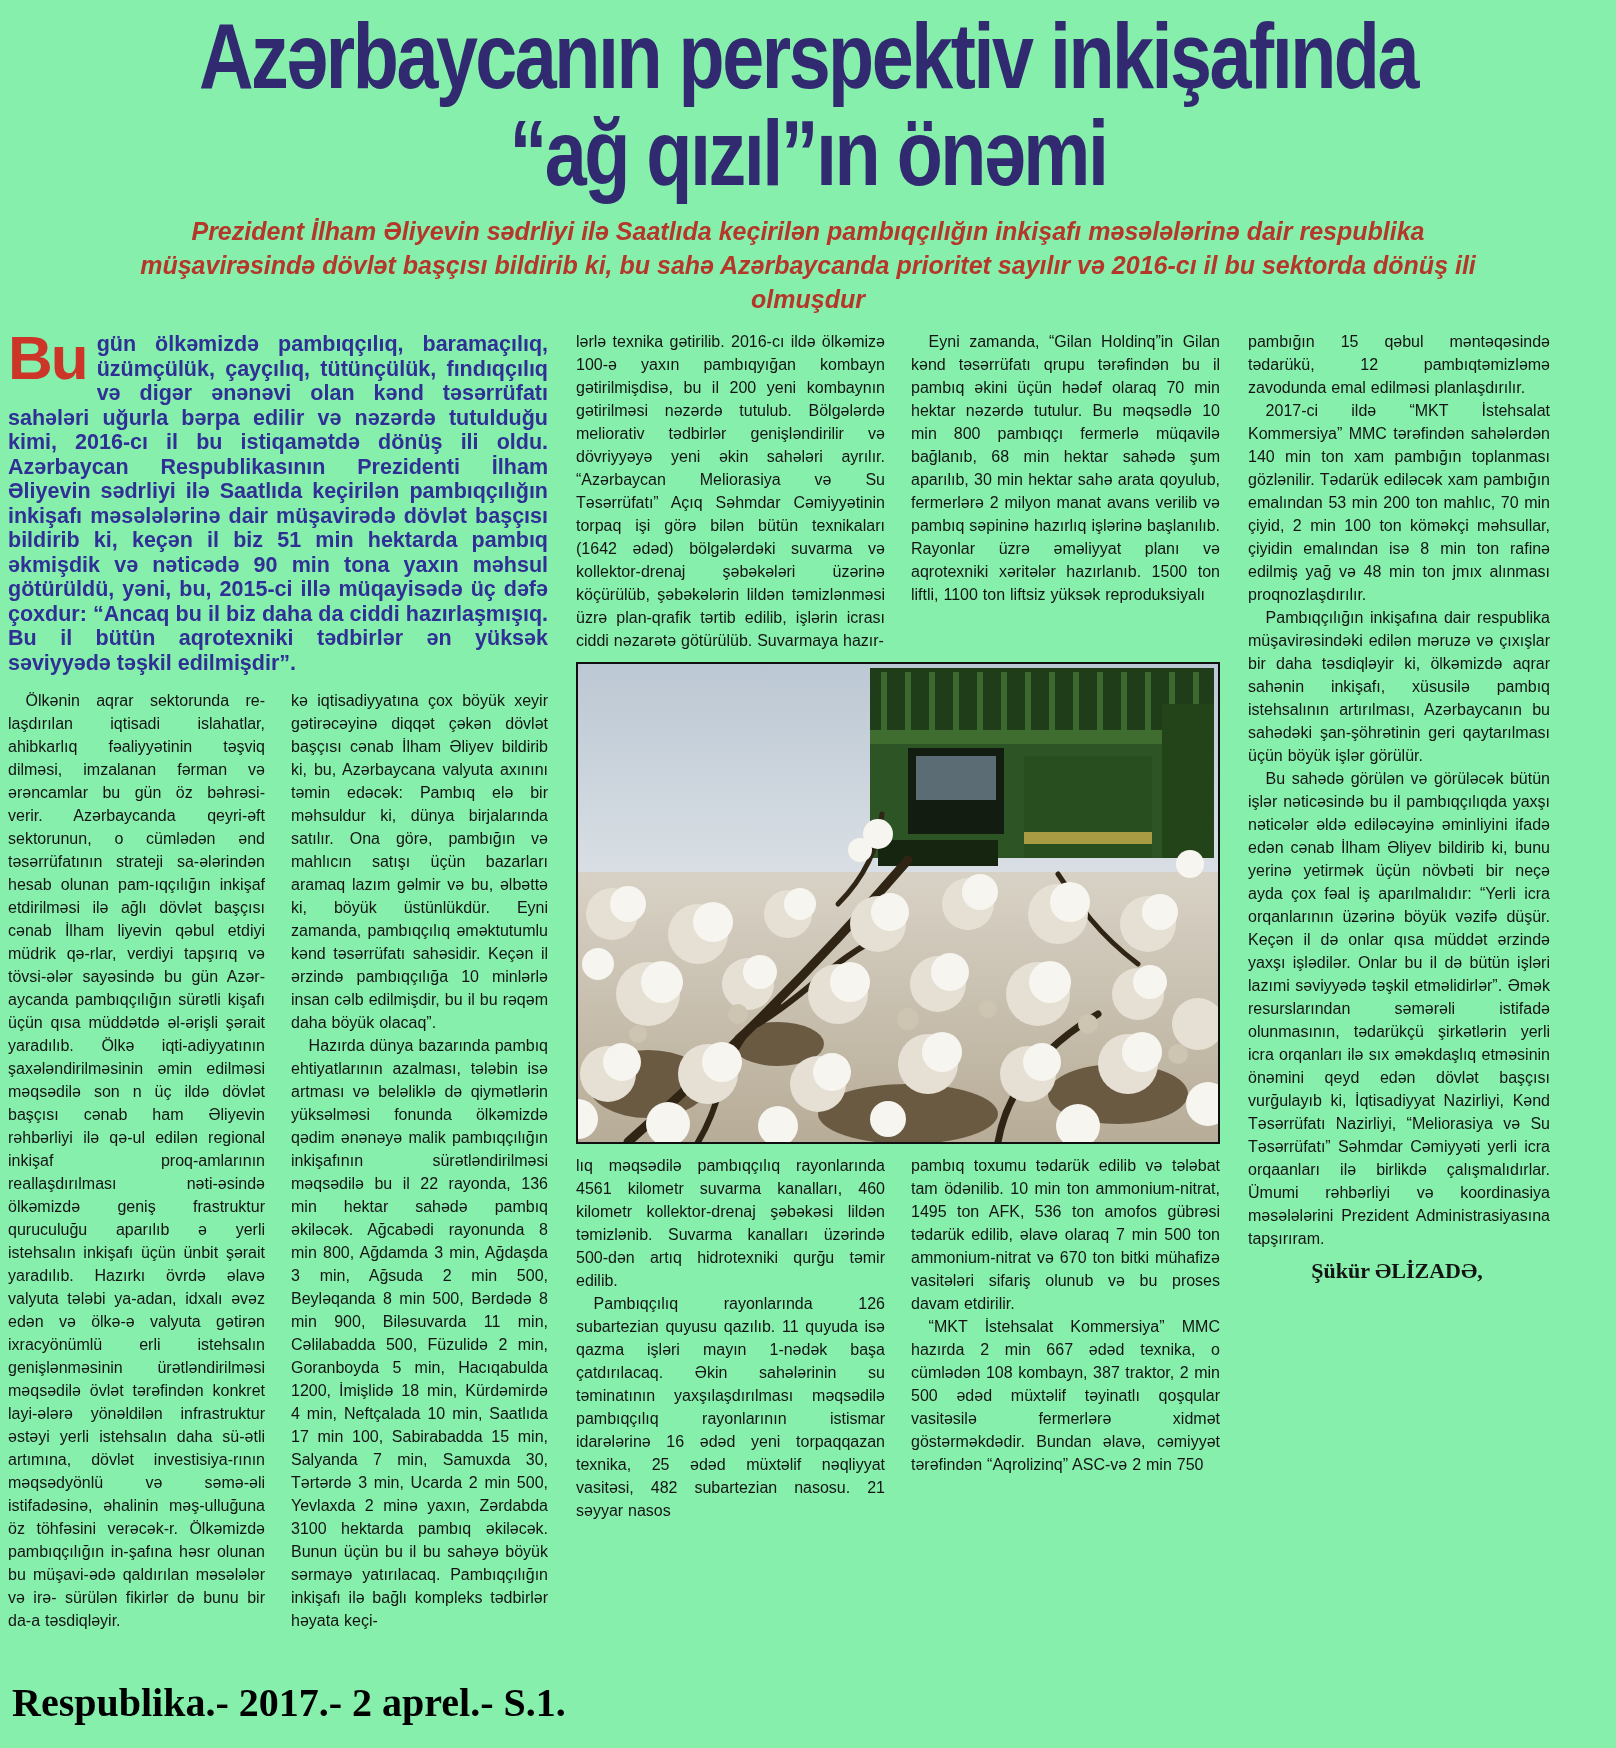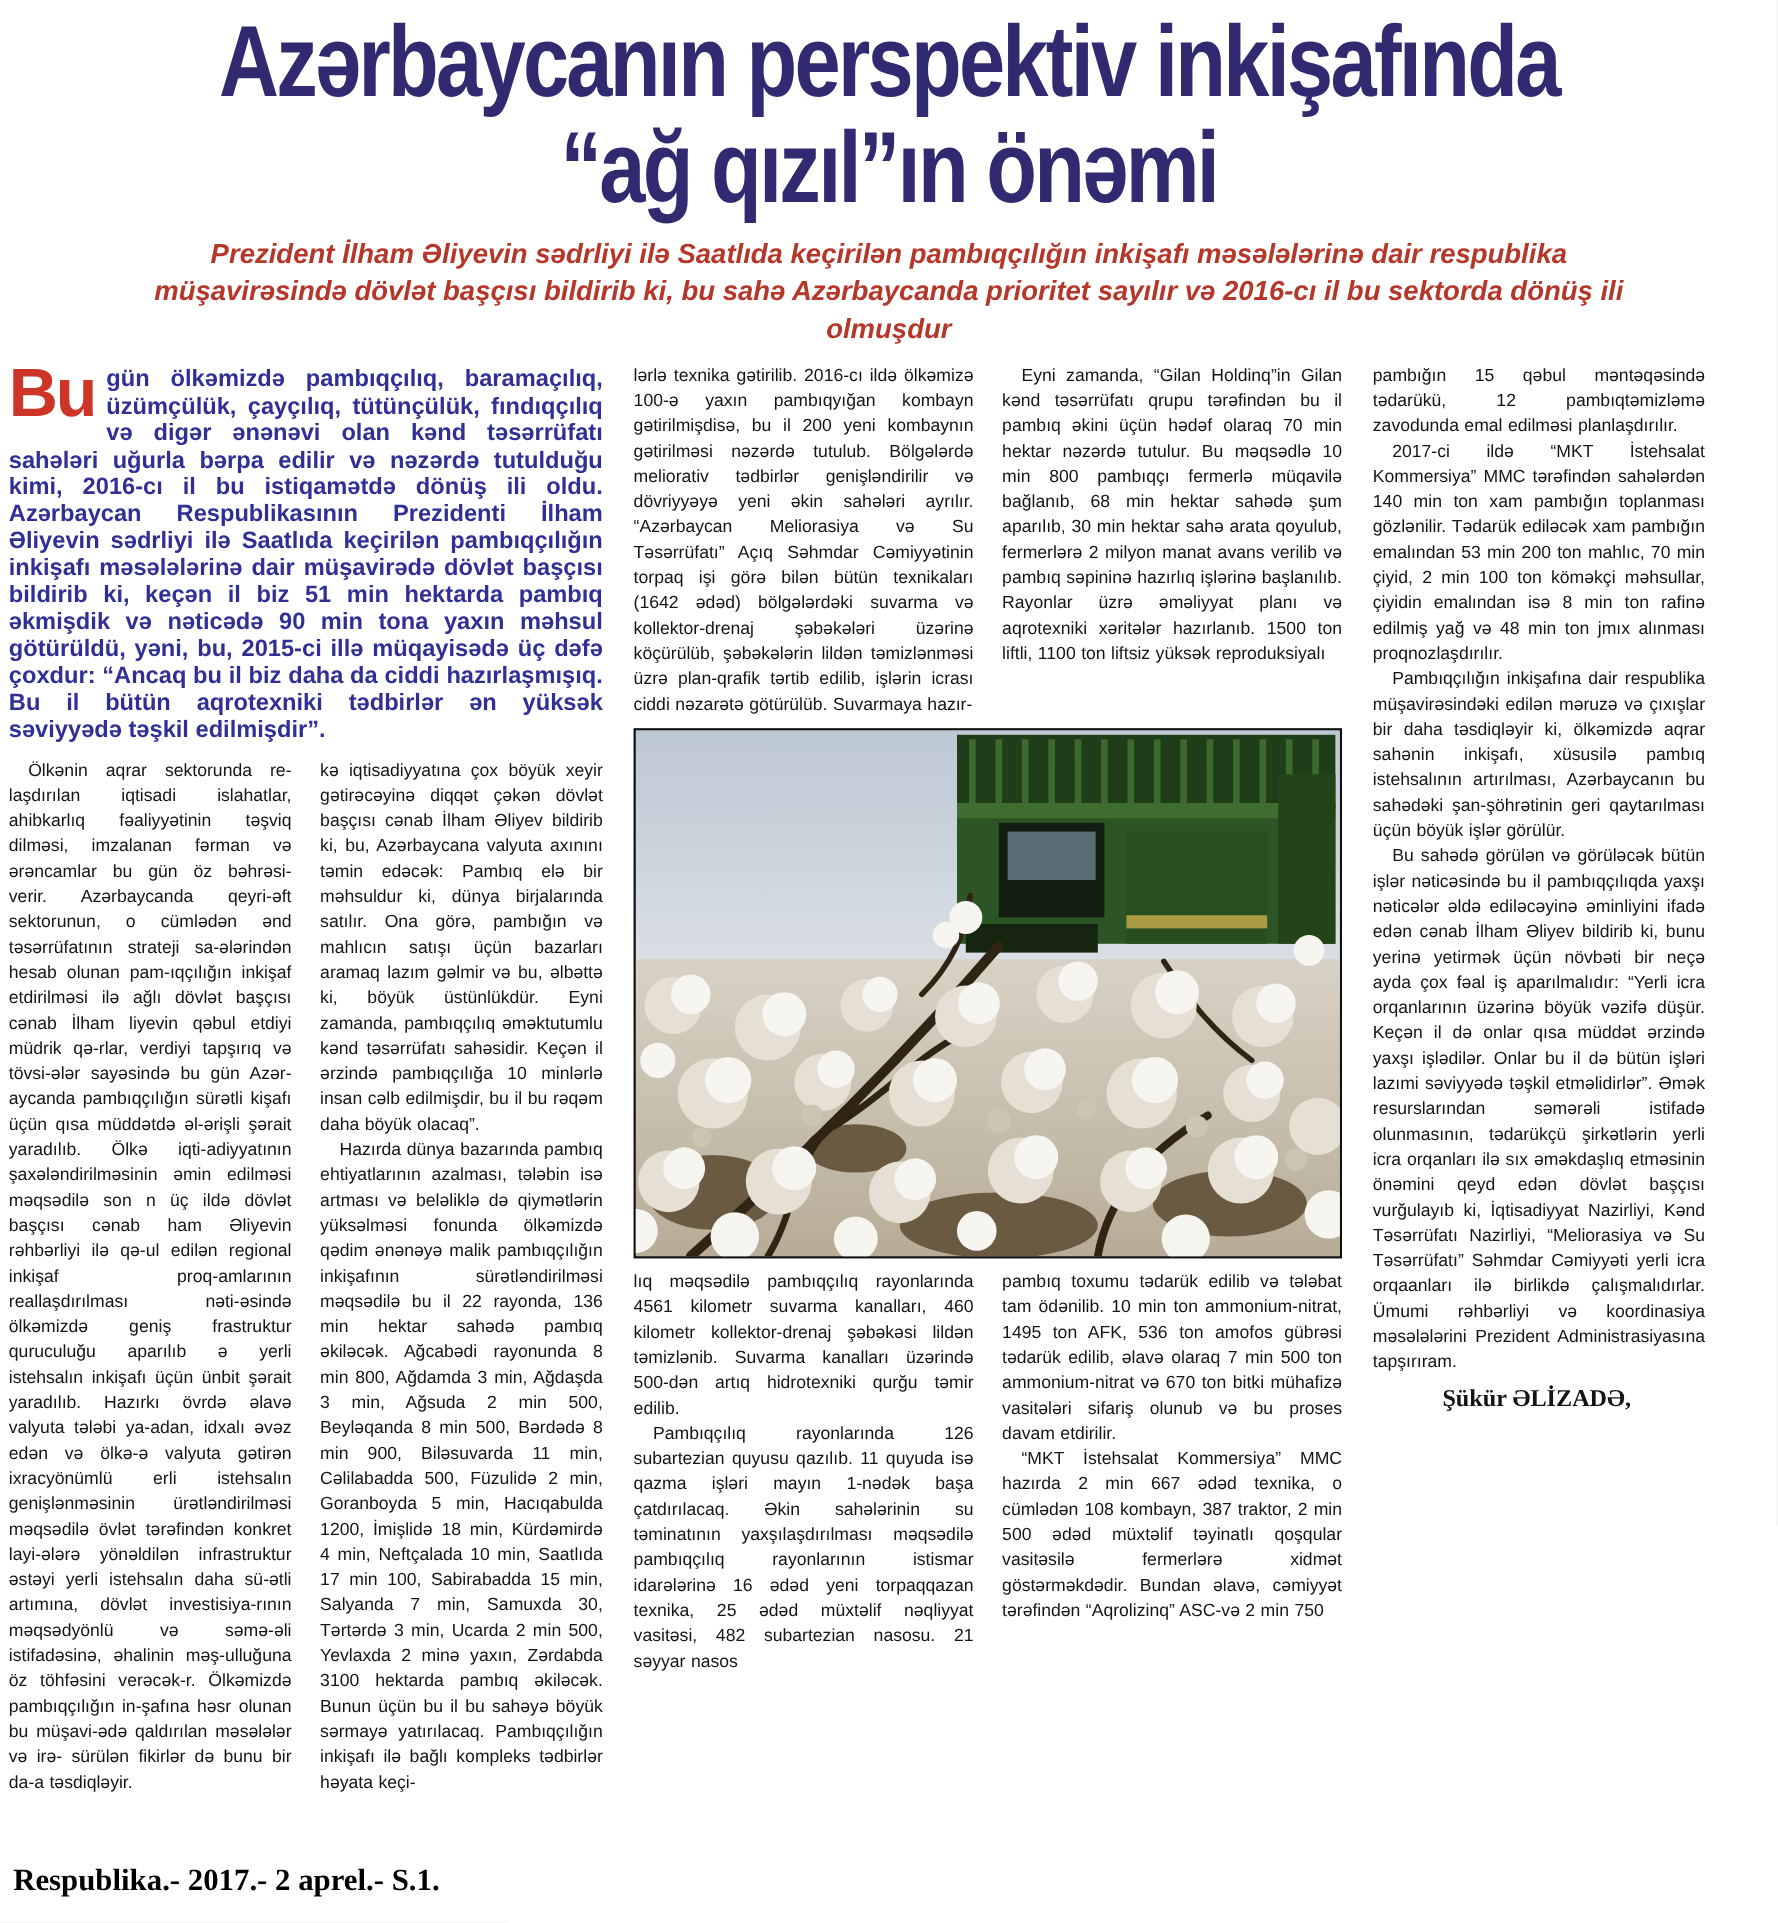--- a/index.html
+++ b/index.html
@@ -1,20 +1,20 @@
 <!DOCTYPE html>
 <html><head>
 <meta charset="utf-8">
 <style>
   html,body{margin:0;padding:0;background:#e8e8e8;}
   .page{
     position:relative;
     width:1616px;height:1748px;
     margin:0 auto;
-    background:#ffffff;
+    background:#86efac;
     overflow:hidden;
     font-family:"Liberation Sans", sans-serif;
     color:#141414;
   }
   
   .masthead{ text-align:center; padding-top:8px; }
   .title{
     color:#322a70;
     font-weight:bold;
     font-size:92px;
@@ -88,21 +88,21 @@
     text-align:center;
     margin-top:8px;
     padding-right:4px;
   }
   .footer-citation{
     position:absolute;
     left:12px;
     bottom:22px;
     font-family:"Liberation Serif", serif;
     font-weight:bold;
-    font-size:28px;
+    font-size:40px;
     color:#000;
   }
 </style>
 </head>
 <body>
 
 <div class="page">
 
   <header class="masthead">
     <h1 class="title">

